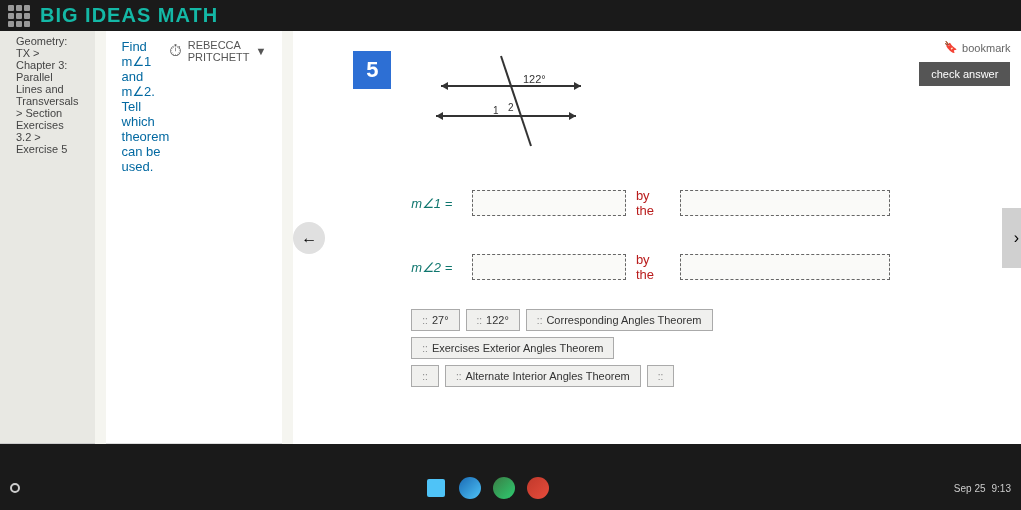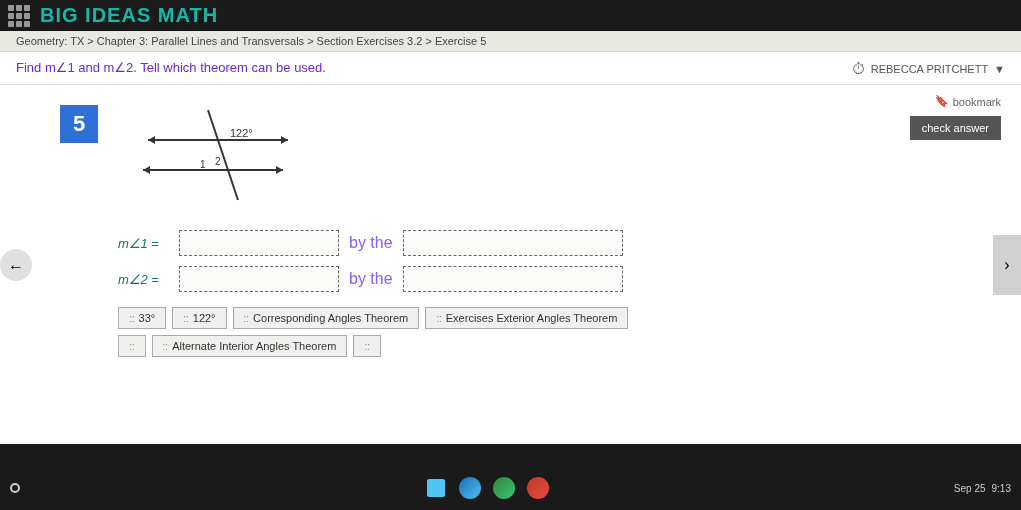--- a/index.html
+++ b/index.html
@@ -38,21 +38,22 @@
       font-size: 20px;
       font-weight: bold;
       letter-spacing: 1px;
     }
 
     
     .main-area {
       flex: 1;
       background: #f5f5f0;
       display: flex;
-      flex-direction: column;
+      flex-direction: row;
+      gap: 11px;
     }
 
     
     .breadcrumb-bar {
       background: #e8e8e3;
       padding: 4px 16px;
       font-size: 11px;
       color: #444;
       border-bottom: 1px solid #ccc;
     }
@@ -61,21 +62,21 @@
     .content-header {
       background: white;
       padding: 8px 16px 6px;
       display: flex;
       justify-content: space-between;
       align-items: flex-start;
       border-bottom: 1px solid #ddd;
     }
     .exercise-title {
       font-size: 13px;
-      color: #6d28d9;
+      color: #0369a1;
     }
     .user-info {
       display: flex;
       align-items: center;
       gap: 6px;
       font-size: 11px;
       color: #555;
     }
     .timer-icon {
       font-size: 16px;
@@ -178,23 +179,23 @@
 
     .answer-input {
       border: none;
       background: transparent;
       width: 100%;
       font-size: 12px;
       outline: none;
     }
 
     .by-the-label {
-      font-size: 16px;
-      color: #8b5cf6;
-      margin: 0 4px;
+      font-size: 13px;
+      color: #b91c1c;
+      margin: 12px 4px;
     }
 
     .theorem-input-box {
       border: 1px dashed #666;
       background: #fafaf8;
       width: 220px;
       height: 26px;
     }
 
     
@@ -423,21 +424,21 @@
             <input class="answer-input" type="text" style="">
           </div>
         </div>
 
       </div>
 
       <div class="tiles-section">
         <div class="tiles-row">
           <div class="tile">
             <span class="tile-handle">::</span>
-            <span>33°</span>
+            <span>27°</span>
           </div>
           <div class="tile">
             <span class="tile-handle">::</span>
             <span>122°</span>
           </div>
           <div class="tile">
             <span class="tile-handle">::</span>
             <span>Corresponding Angles Theorem</span>
           </div>
           <div class="tile">

